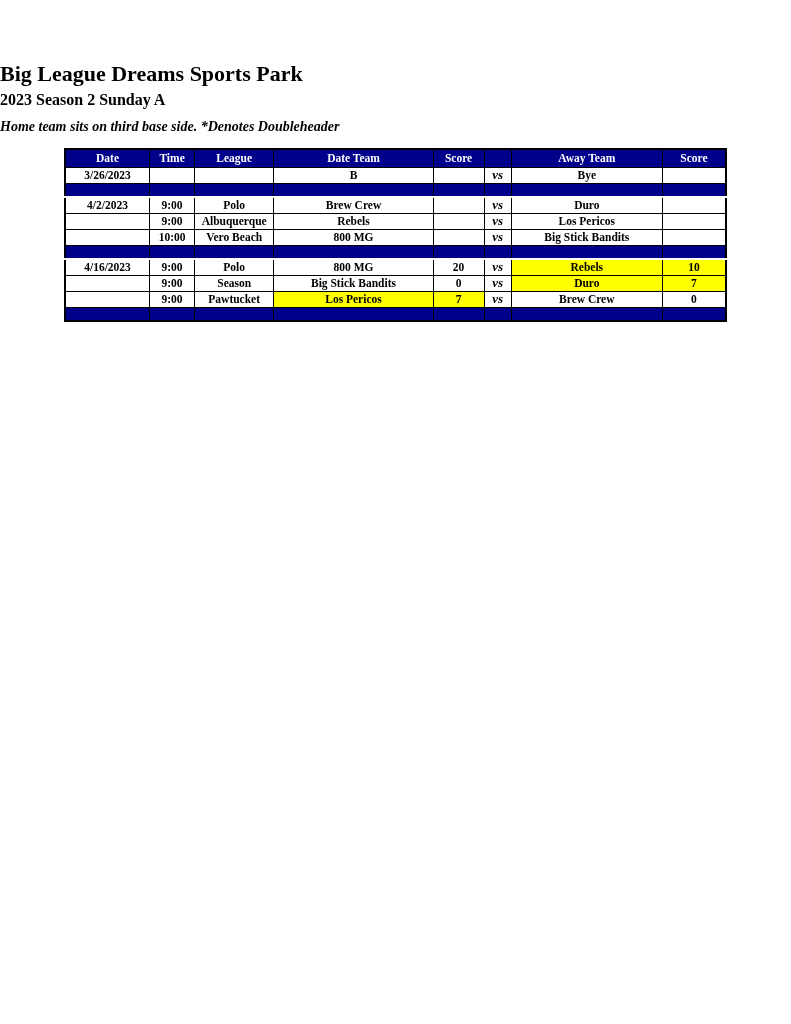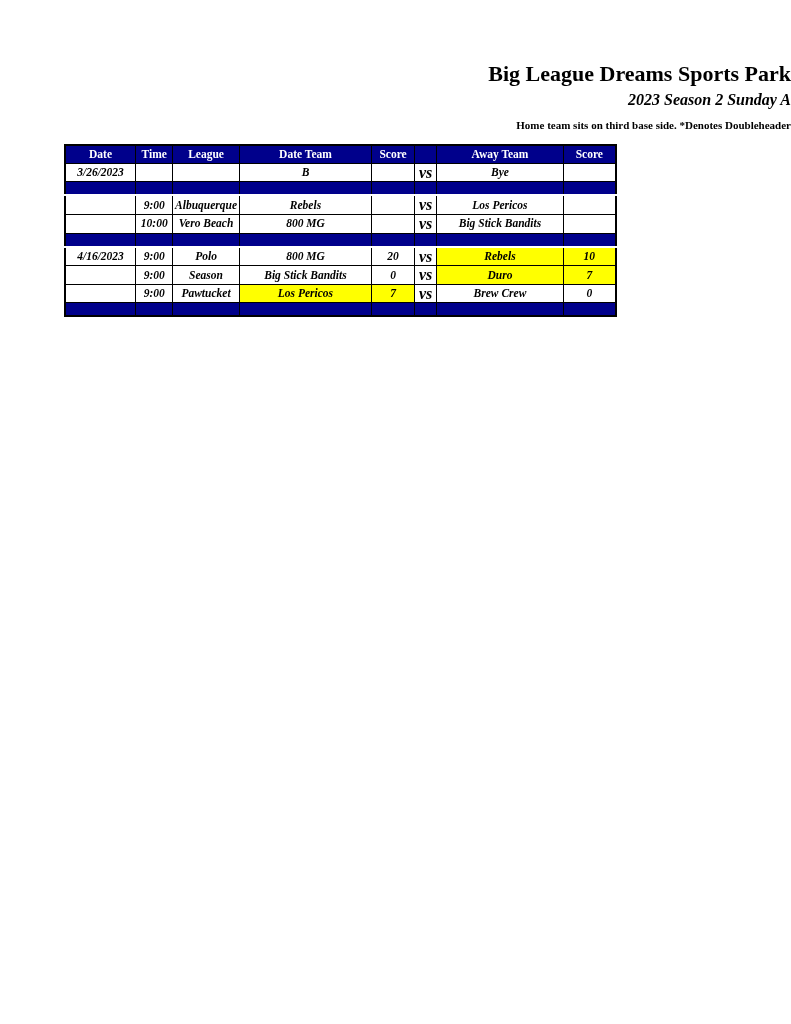--- a/index.html
+++ b/index.html
@@ -11,45 +11,44 @@
     position: relative;
     width: 791px;
     height: 1024px;
     background: #ffffff;
     font-family: "Liberation Serif", serif;
     color: #000000;
     overflow: hidden;
   }
   .titles {
     padding-top: 62px;
-    text-align: right;
-    padding-left: 20px;
+    text-align: left;
   }
   .title {
     font-size: 22px;
     font-weight: bold;
     line-height: 1.1;
     margin: 0;
   }
   .subtitle {
     font-size: 16px;
     font-weight: bold;
     line-height: 1.1;
     margin: 5px 0 0 0;
+  }
+  .note {
+    font-size: 14px;
+    font-weight: bold;
     font-style: italic;
-  }
-  .note {
-    font-size: 11px;
-    font-weight: bold;
     margin: 10px 0 13px 0;
   }
   table.schedule {
     border-collapse: collapse;
     table-layout: fixed;
-    width: 553px;
+    width: 663px;
     margin: 4px 0 0 64px;
     border: 2px solid #000000;
   }
   .schedule th, .schedule td {
     border: 1.5px solid #000000;
     padding: 0;
     text-align: center;
     vertical-align: middle;
     font-weight: bold;
     font-size: 11.5px;
@@ -58,32 +57,31 @@
     overflow: hidden;
   }
   .schedule thead th {
     background: #00008b;
     color: #ffffff;
     height: 17px;
   }
   tr.game td {
     height: 15px;
     background: #ffffff;
-    font-style: italic;
   }
   tr.sep td {
     background: #00008b;
     height: 12px;
   }
   tr.sep.mid td {
     border-bottom: 2.5px solid #ffffff;
   }
   td.vs {
     font-style: italic;
-    font-size: 16px;
+    font-size: 13px;
   }
   td.hl {
     background: #ffff00 !important;
   }
   
   col.c-date  { width: 12.8%; }
   col.c-time  { width: 6.8%;  }
   col.c-repl  { width: 12.0%; }
   col.c-home  { width: 24.1%; }
   col.c-hsc   { width: 7.7%;  }
@@ -140,20 +138,30 @@
         <td></td>
           <td></td>
           <td></td>
           <td></td>
         <td></td>
           <td></td>
           <td></td>
           <td></td>
       </tr>
       <tr class="game">
+        <td>4/2/2023</td>
+        <td>9:00</td>
+        <td>Polo</td>
+        <td>Brew Crew</td>
+        <td></td>
+        <td class="vs">vs</td>
+        <td>Duro</td>
+        <td></td>
+      </tr>
+      <tr class="game">
         <td></td>
         <td>9:00</td>
         <td>Albuquerque</td>
         <td>Rebels</td>
         <td></td>
         <td class="vs">vs</td>
         <td>Los Pericos</td>
         <td></td>
       </tr>
       <tr class="game">

